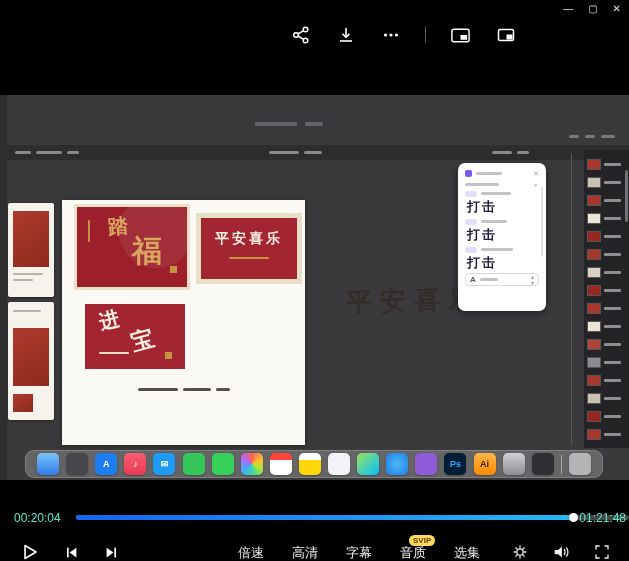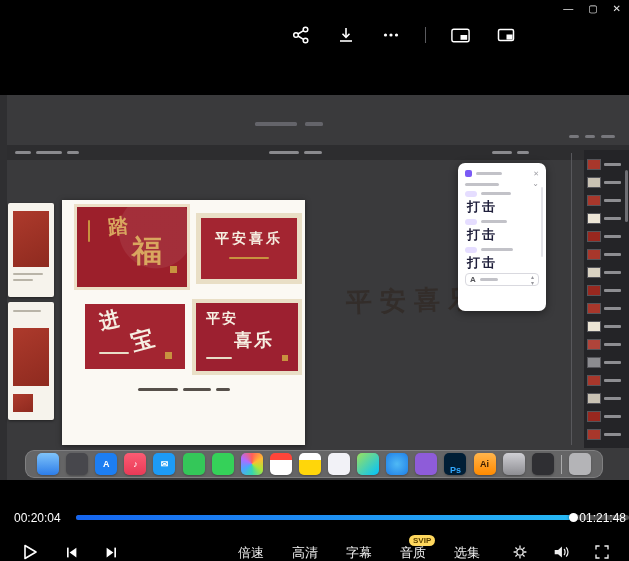--- a/index.html
+++ b/index.html
@@ -92,21 +92,21 @@
   
   .dock{position:absolute;left:25px;top:355px;width:578px;height:28px;border-radius:9px;
     background:rgba(255,255,255,.22);border:1px solid rgba(255,255,255,.18);box-sizing:border-box;
     display:flex;align-items:center;justify-content:space-evenly;padding:0 4px;}
   .dock-icon{width:22px;height:22px;border-radius:5px;flex:none;display:flex;align-items:center;justify-content:center;
     font-size:9px;font-weight:700;box-shadow:0 1px 2px rgba(0,0,0,.25);}
   .dock-divider{width:1px;height:19px;background:rgba(255,255,255,.45);flex:none;box-shadow:none;}
 
   
   .bottom-bar{position:absolute;left:0;top:480px;width:629px;height:81px;background:#000;}
-  .time{color:#ffffff;font-size:12px;line-height:12px;position:absolute;}
+  .time{color:#5eead4;font-size:12px;line-height:12px;position:absolute;}
   .time.cur{left:14px;top:32px;}
   .time.tot{right:3px;top:32px;z-index:6;}
   .track{position:absolute;left:76px;right:0;top:35px;height:5px;border-radius:3px;background:rgba(255,255,255,.28);}
   .fill{position:absolute;left:0;top:0;height:100%;border-radius:3px;background:linear-gradient(90deg,#1565f0,#27b9f5);}
   .thumb{position:absolute;right:-4px;top:-2px;width:9px;height:9px;border-radius:50%;background:#fff;box-shadow:0 0 3px rgba(0,0,0,.5);}
   .ctl{position:absolute;display:flex;align-items:center;justify-content:center;}
   .menu-items{position:absolute;left:238px;top:66px;display:flex;gap:28px;}
   .menu-item{color:#f0f0f0;font-size:13px;line-height:14px;position:relative;white-space:nowrap;}
   .svip{position:absolute;top:-11px;left:9px;background:#ffd85e;color:#5c4200;font-size:8px;font-weight:700;
     padding:1px 4px;border-radius:7px;line-height:9px;}
@@ -225,27 +225,20 @@
         <div class="inner"></div>
         <span class="cal cwhite" style="left:0;right:0;top:18px;text-align:center;font-size:14px;letter-spacing:3px;">平安喜乐</span>
         <span class="bar" style="left:33px;top:44px;width:40px;height:2px;background:#c8923f"></span>
       </div>
       <div class="card cardC">
         <span class="cal cwhite" style="left:14px;top:6px;font-size:20px;transform:rotate(-15deg);">进</span>
         <span class="cal cwhite" style="left:46px;top:24px;font-size:23px;transform:rotate(-15deg);">宝</span>
         <span class="bar" style="left:14px;top:48px;width:30px;height:2px;background:#e8ddc8"></span>
         <div class="gseal" style="left:80px;top:48px;width:7px;height:7px;"></div>
       </div>
-      <div class="card cardD">
-        <div class="inner"></div>
-        <span class="cal cwhite" style="left:14px;top:12px;font-size:14px;letter-spacing:2px;">平安</span>
-        <span class="cal cwhite" style="left:42px;top:32px;font-size:18px;letter-spacing:2px;">喜乐</span>
-        <span class="bar" style="left:14px;top:58px;width:26px;height:2px;background:#e8ddc8"></span>
-        <div class="gseal" style="left:90px;top:56px;width:6px;height:6px;"></div>
-      </div>
       <div class="caption-bars">
         <span class="bar" style="width:40px"></span>
           <span class="bar" style="width:28px"></span>
           <span class="bar" style="width:14px"></span>
       </div>
     </div>
 
     <div class="calligraphy">平安喜乐</div>
 
     <div class="float-panel">
@@ -368,21 +361,21 @@
         </div>
         <div class="dock-icon" style="background: rgb(52, 199, 89);"></div>
         <div class="dock-icon" style="background: rgb(53, 209, 89);"></div>
         <div class="dock-icon" style="background: conic-gradient(rgb(255, 94, 87), rgb(255, 187, 51), rgb(174, 230, 55), rgb(53, 214, 176), rgb(77, 166, 255), rgb(176, 107, 255), rgb(255, 94, 87));"></div>
         <div class="dock-icon" style="background: linear-gradient(rgb(255, 69, 58) 0%, rgb(255, 69, 58) 30%, rgb(255, 255, 255) 30%);"></div>
         <div class="dock-icon" style="background: linear-gradient(rgb(255, 255, 255) 0%, rgb(255, 255, 255) 32%, rgb(255, 214, 10) 32%);"></div>
         <div class="dock-icon" style="background: rgb(242, 242, 247);"></div>
         <div class="dock-icon" style="background: linear-gradient(135deg, rgb(155, 225, 93), rgb(0, 194, 255));"></div>
         <div class="dock-icon" style="background: radial-gradient(circle, rgb(79, 185, 245), rgb(31, 127, 232));"></div>
         <div class="dock-icon" style="background: rgb(142, 92, 217);"></div>
-        <div class="dock-icon" style="background: rgb(0, 30, 54); align-items: flex-end;">
+        <div class="dock-icon" style="background: rgb(0, 30, 54);">
           <span style="color: rgb(49, 168, 255);">Ps</span>
         </div>
         <div class="dock-icon" style="background: linear-gradient(rgb(255, 181, 77), rgb(255, 138, 0));">
           <span style="color: rgb(58, 29, 0);">Ai</span>
         </div>
         <div class="dock-icon" style="background: linear-gradient(rgb(207, 207, 212), rgb(142, 142, 147));"></div>
         <div class="dock-icon" style="background: rgb(47, 47, 51);"></div>
         <div class="dock-divider"></div>
         <div class="dock-icon" style="background: rgba(245, 245, 250, 0.55);"></div>
       </div>

